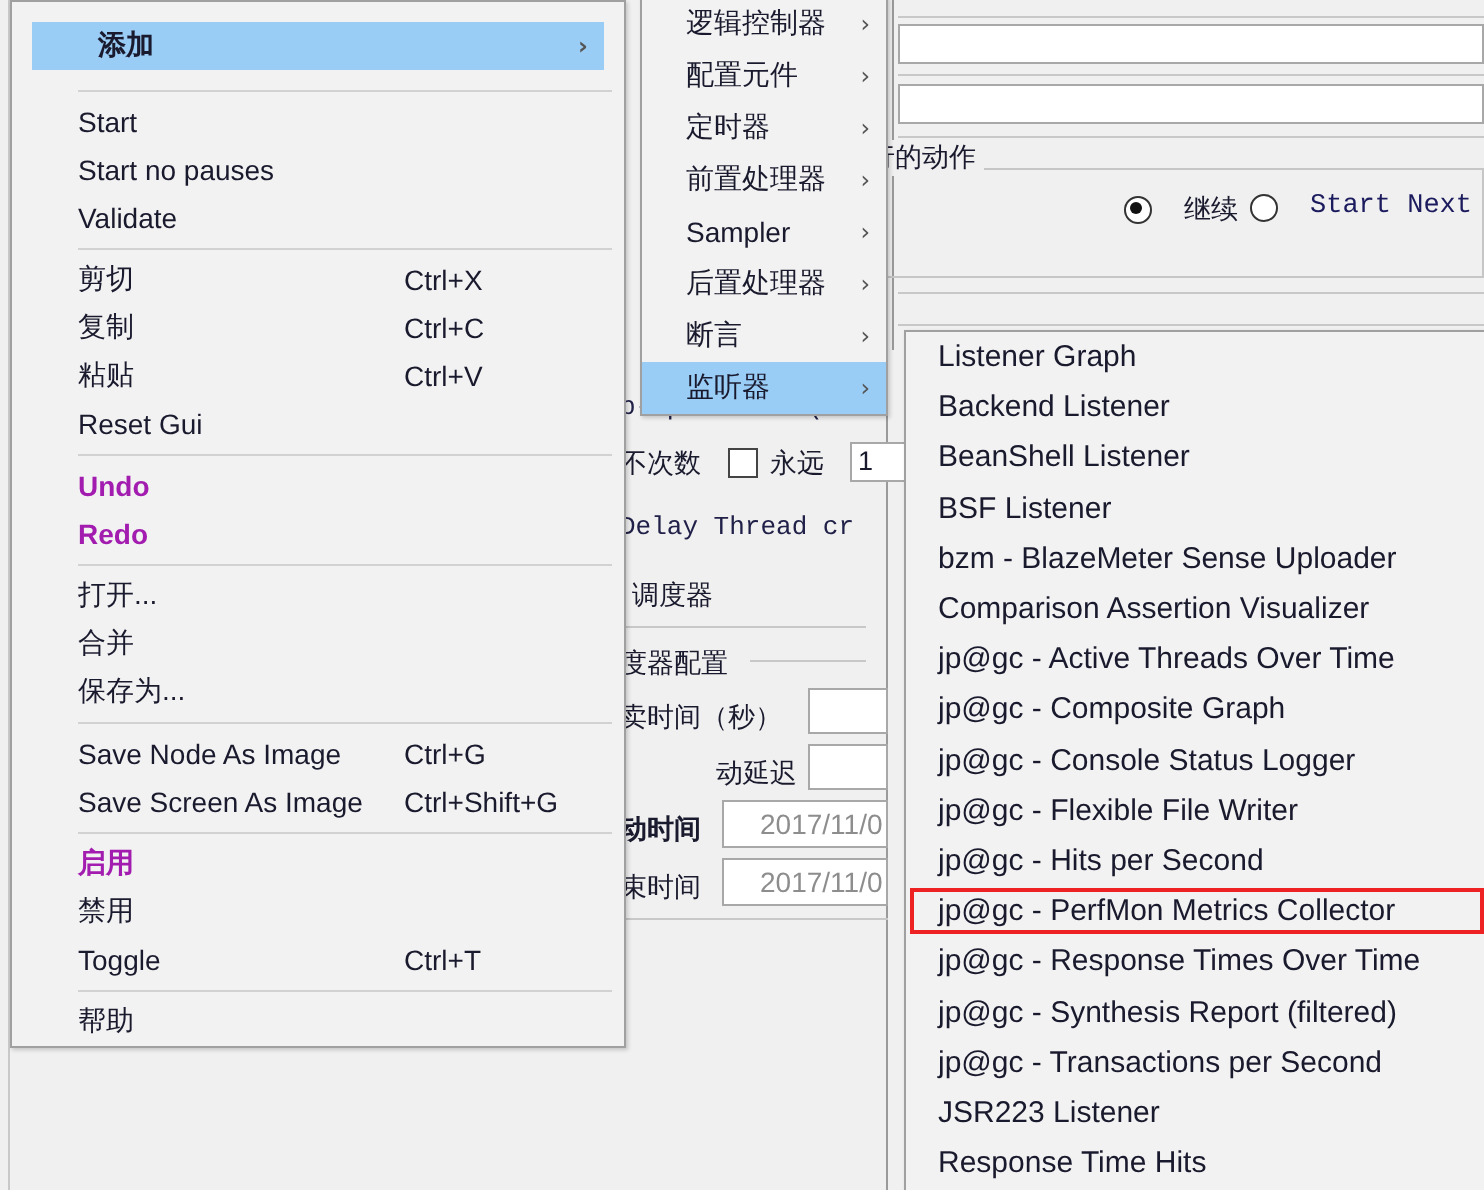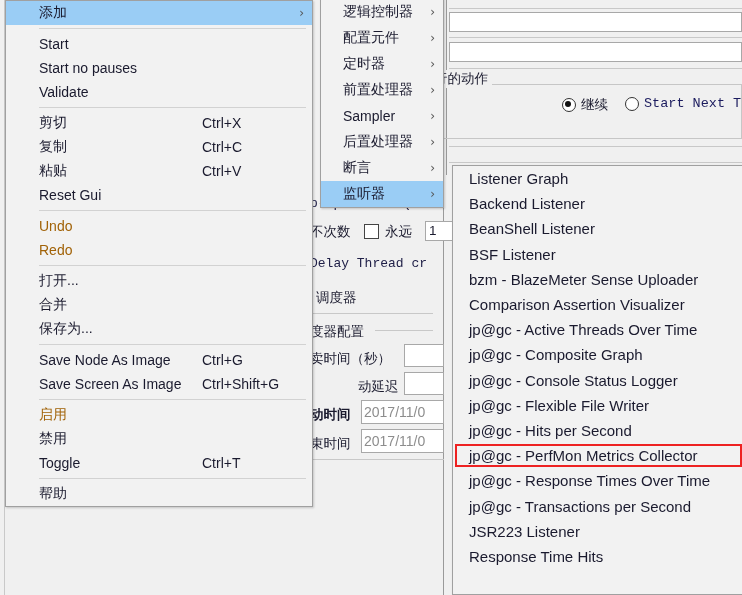--- a/index.html
+++ b/index.html
@@ -63,20 +63,21 @@
     position: absolute;
     border: 1px solid #c6c6c6;
     box-sizing: border-box;
     background: transparent;
   }
   .radio-row {
     position: absolute;
     display: flex;
     align-items: center;
     white-space: nowrap;
+    gap: 11px;
   }
   .radio {
     width: 14px; height: 14px;
     border: 1.6px solid #333;
     border-radius: 50%;
     box-sizing: border-box;
     display: inline-block;
     position: relative;
     background: #fff;
     margin-right: 5px;
@@ -102,21 +103,21 @@
     font-size: 13.5px;
   }
   .bg-input-text {
     position: absolute;
     background: #ffffff;
     border: 1px solid #a8a8a8;
     box-sizing: border-box;
     color: #8d8d8d;
     font-family: "Liberation Sans", sans-serif;
     font-size: 14px;
-    padding: 1px 2px;
+    padding: 1px 18px;
     white-space: nowrap;
     overflow: hidden;
     display: flex;
     align-items: center;
   }
 
   
   .menu {
     position: absolute;
     background: #f2f2f2;
@@ -129,21 +130,21 @@
     position: relative;
     display: flex;
     align-items: center;
     height: 24px;
     padding: 0 8px 0 26px;
     white-space: nowrap;
     font-size: 14px;
     color: #1a1a2e;
     box-sizing: border-box;
   }
-  .menu-item.disabled { color: #a16207; }
+  .menu-item.disabled { color: #a21caf; font-weight: bold; }
   .menu-item.selected {
     background: #9acdf5;
   }
   .menu-item .mi-label { flex: 0 0 auto; }
   .menu-item .mi-accel {
     position: absolute;
     right: 10px;
     font-size: 14px;
   }
   .menu-item .mi-arrow {
@@ -160,21 +161,21 @@
   }
 
   
   #menu-context {
     left: 5px; top: 0px;
     width: 308px;
   }
   #menu-context .menu-item { padding-left: 33px; height: 24px; }
   #menu-context .menu-item .mi-accel { right: auto; left: 196px; }
   #menu-context .menu-sep { margin-left: 33px; margin-right: 6px; }
-  #menu-context .menu-item.selected { margin: 0; }
+  #menu-context .menu-item.selected { margin: 10px; font-weight: bold; }
 
   
   #menu-add {
     left: 320px; top: -2px;
     width: 124px;
   }
   #menu-add .menu-item {
     padding-left: 22px;
     padding-right: 20px;
     height: 26px;
@@ -436,20 +437,23 @@
       <span class="mi-label">jp@gc - Hits per Second</span>
     </div>
     <div class="menu-item highlight-box">
       <span class="mi-label">jp@gc - PerfMon Metrics Collector</span>
       <span class="hl-ring" style="border-color: rgb(238, 34, 34);"></span>
     </div>
     <div class="menu-item">
       <span class="mi-label">jp@gc - Response Times Over Time</span>
     </div>
     <div class="menu-item">
+      <span class="mi-label">jp@gc - Synthesis Report (filtered)</span>
+    </div>
+    <div class="menu-item">
       <span class="mi-label">jp@gc - Transactions per Second</span>
     </div>
     <div class="menu-item">
       <span class="mi-label">JSR223 Listener</span>
     </div>
     <div class="menu-item">
       <span class="mi-label">Response Time Hits</span>
     </div>
     <div class="menu-item"></div>
   </div>

